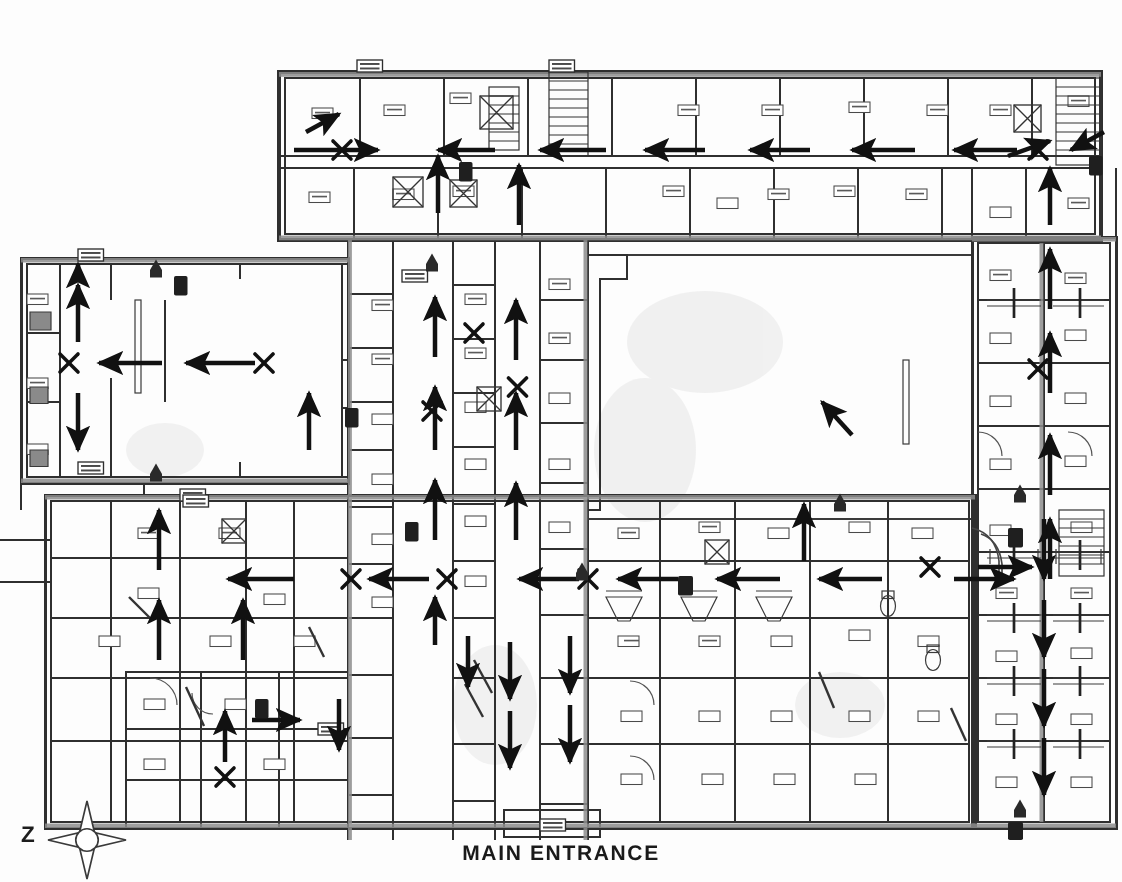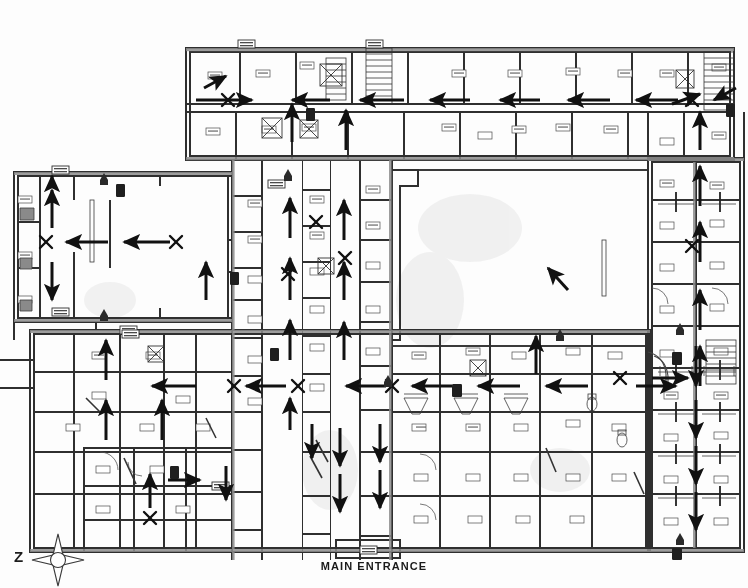--- a/index.html
+++ b/index.html
@@ -24,21 +24,21 @@
     width: 748px;
     height: 588px;
     display: block;
   }
   .entrance-label {
     position: absolute;
     left: 0;
     width: 748px;
     text-align: center;
     font-family: "Liberation Sans", sans-serif;
-    font-size: 11px;
+    font-size: 14px;
     font-weight: 700;
     letter-spacing: 1.1px;
     color: #1a1a1a;
     white-space: nowrap;
   }
   .compass-wrap {
     position: absolute;
     width: 70px;
     height: 56px;
   }

